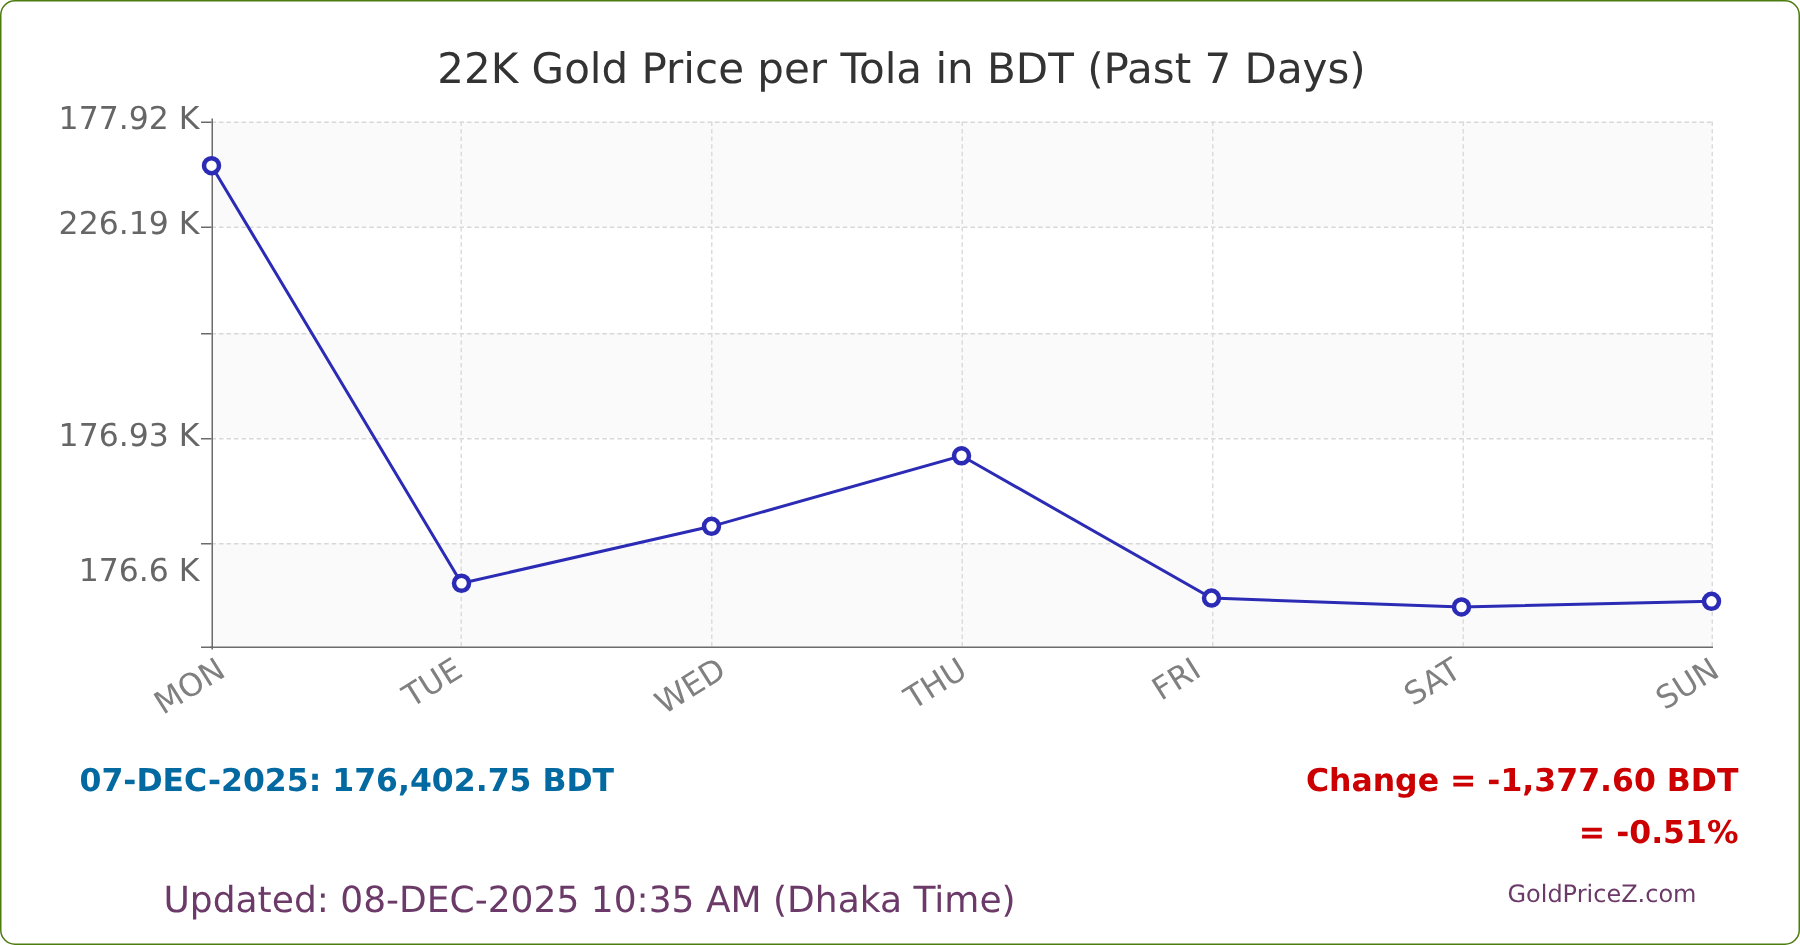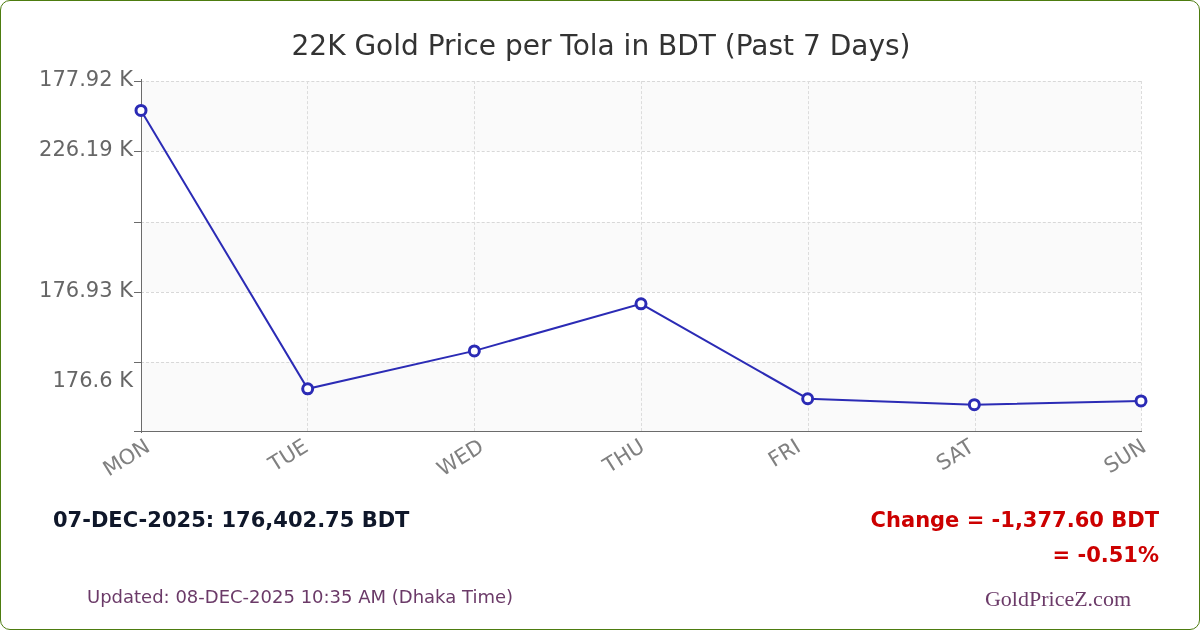--- a/index.html
+++ b/index.html
@@ -121,48 +121,47 @@
     width: 1200px;
     height: 630px;
     overflow: visible;
   }
   
   .footer-left {
     position: absolute;
     left: 52px;
     font-size: 21px;
     font-weight: bold;
-    color: #0f172a;
+    color: #0369a1;
     white-space: nowrap;
   }
   .footer-right {
     position: absolute;
     right: 40px;
     font-size: 21px;
     font-weight: bold;
     color: #cc0000;
     white-space: nowrap;
     text-align: right;
   }
   #updated-text {
     position: absolute;
-    left: 86px;
+    left: 108px;
     top: 585px;
-    font-size: 18px;
+    font-size: 24px;
     color: #6b3a68;
     white-space: nowrap;
   }
   #watermark {
     position: absolute;
     right: 68px;
     top: 585px;
-    font-size: 22px;
+    font-size: 16px;
     color: #6b3a68;
     white-space: nowrap;
-    font-family: Liberation Serif, serif;
   }
 </style>
 </head>
 <body>
 
 <div id="canvas">
 
   <div id="chart-title">22K Gold Price per Tola in BDT (Past 7 Days)</div>
 
   <div id="plot-area">

